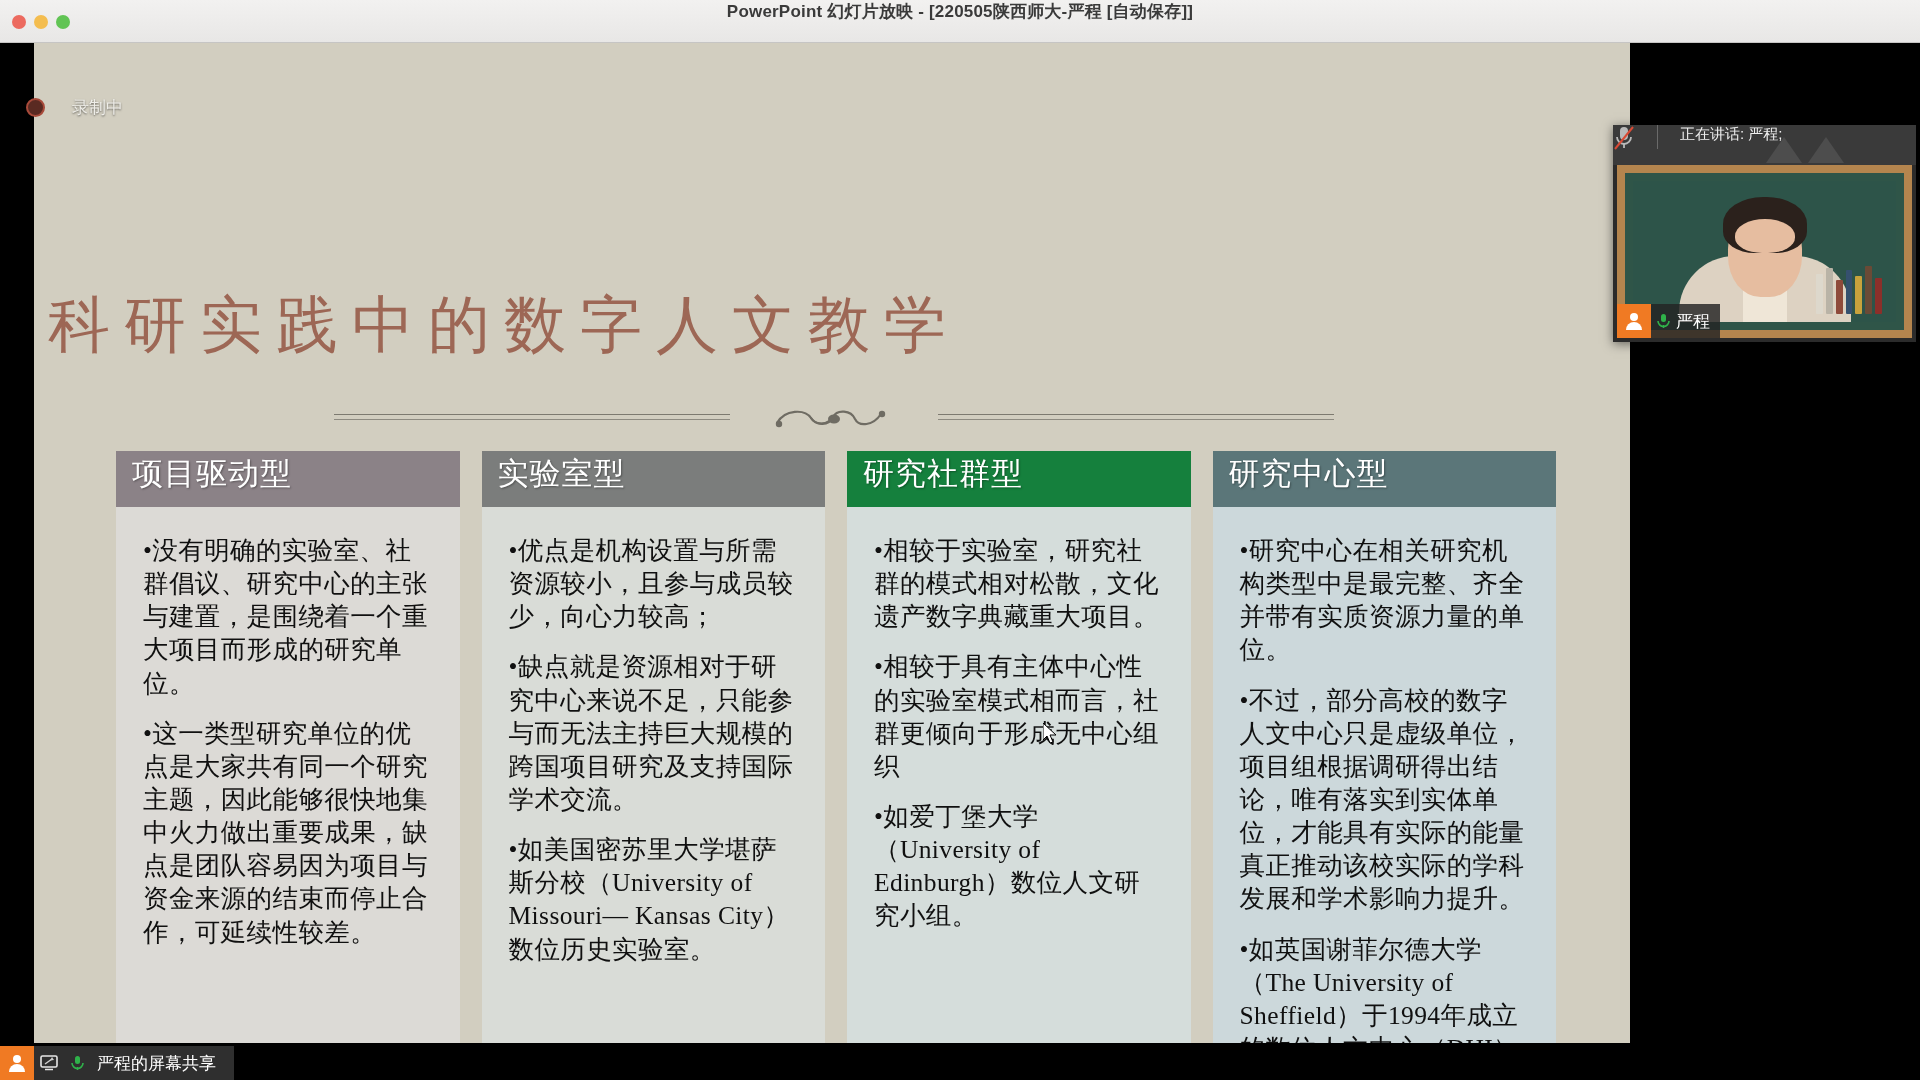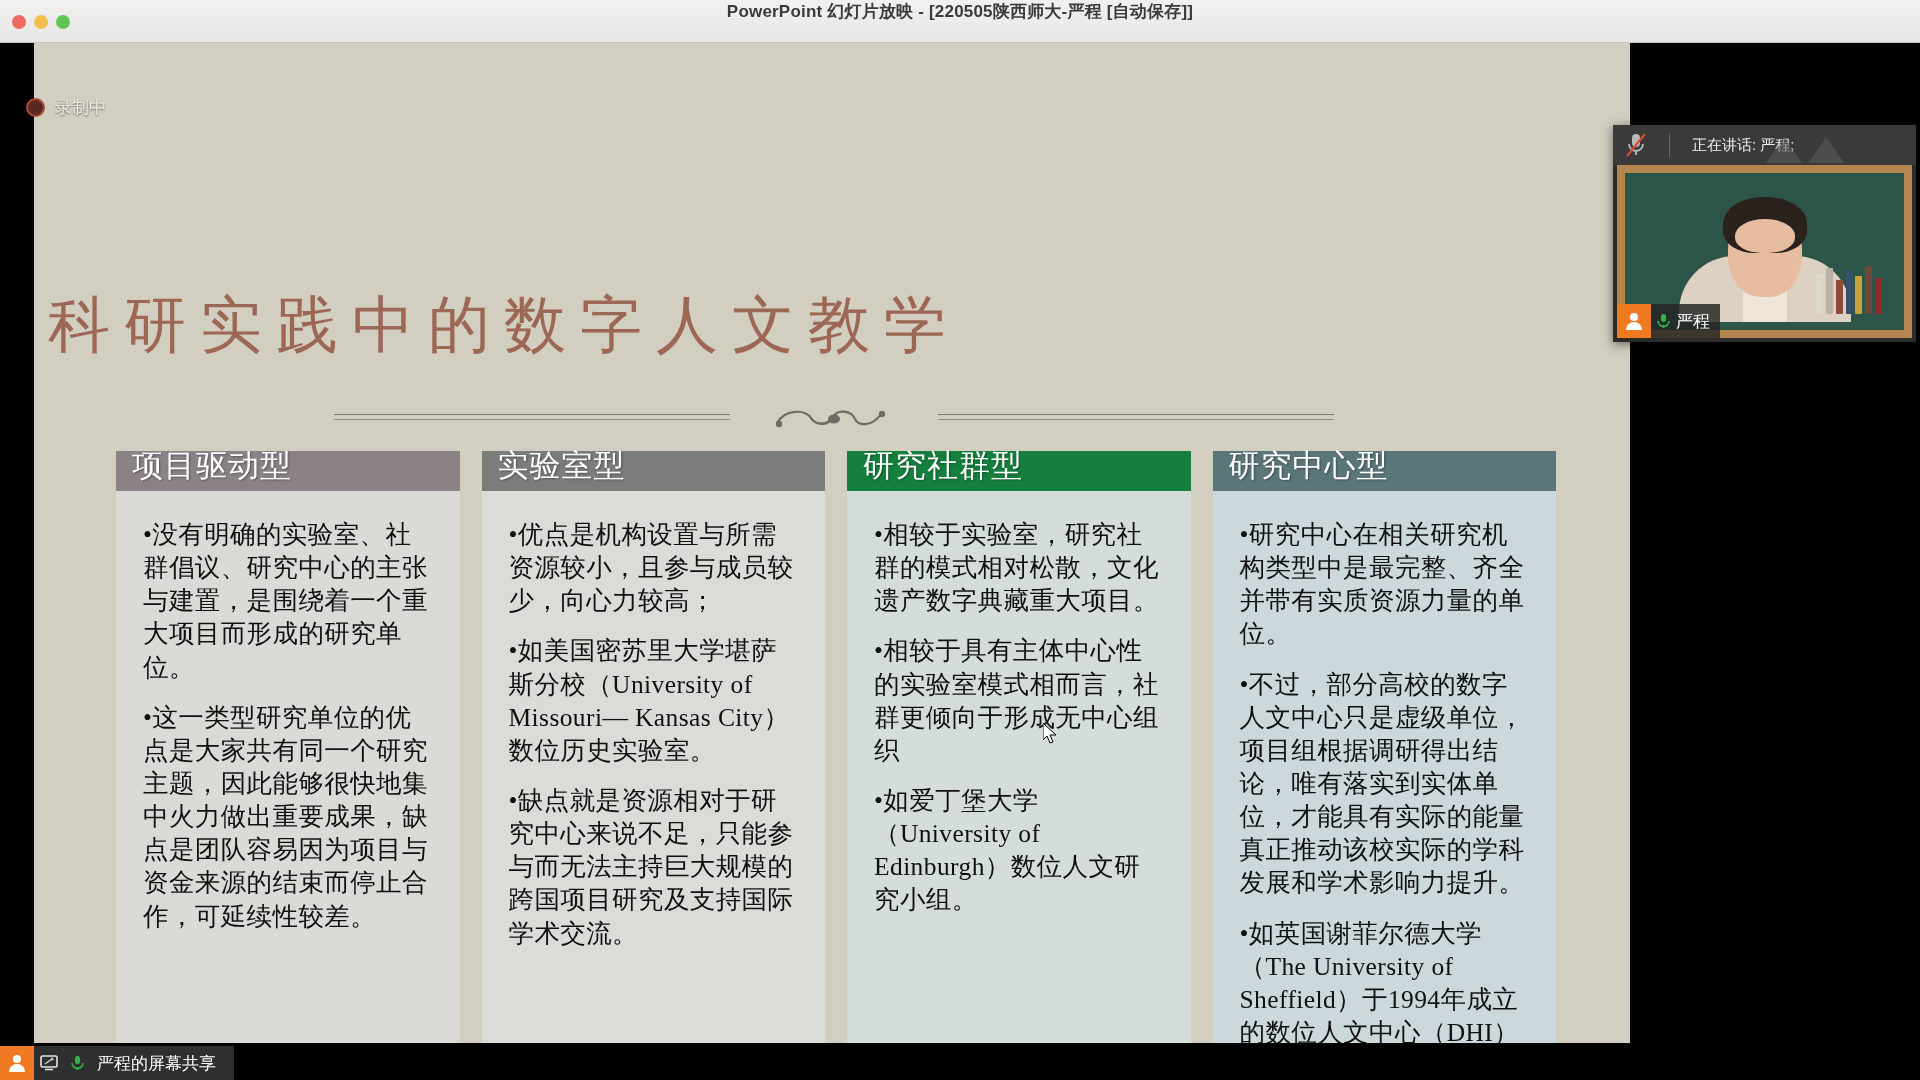--- a/index.html
+++ b/index.html
@@ -48,20 +48,21 @@
     z-index: 30;
   }
   .rec-ring {
     width: 19px; height: 19px; border-radius: 50%;
     border: 2px solid #a84a3a; background: #5a2a22;
   }
   .rec-label {
     font-size: 17px; color: #efeee9;
     font-family: "Liberation Sans","DejaVu Sans",sans-serif;
     text-shadow: 0 1px 2px rgba(0,0,0,.55);
+    margin-left: 17px;
   }
 
   
   .slide-title {
     position: absolute; left: 0; top: 240px; width: 1596px;
     text-align: left;
     font-family: "Liberation Serif","DejaVu Serif",serif;
     font-size: 62px; color: #9d6755;
     letter-spacing: 14px; text-indent: 14px;
     white-space: nowrap;
@@ -81,21 +82,21 @@
   }
 
   
   .cols {
     position: absolute; left: 82px; top: 408px;
     width: 1440px; height: 620px;
     display: flex; gap: 22px;
   }
   .col { width: 354px; display: flex; flex-direction: column; }
   .col-head {
-    height: 40px; display: flex; align-items: center;
+    height: 56px; display: flex; align-items: center;
     padding: 0 0 11px 16px;
     color: #ffffff; font-size: 31px;
     font-family: "Liberation Sans","DejaVu Sans",sans-serif;
     letter-spacing: 1px;
     text-shadow: 1px 1px 2px rgba(0,0,0,.35);
   }
   .col-body {
     flex: 1;
     padding: 10px 8px 10px 10px;
     font-family: "Liberation Serif","DejaVu Serif",serif;
@@ -107,22 +108,22 @@
 
   
   .video-panel {
     position: absolute; left: 1613px; top: 82px;
     width: 303px; height: 217px;
     background: #2b2b2b;
     z-index: 40;
     box-shadow: 0 2px 10px rgba(0,0,0,.5);
   }
   .video-bar {
-    height: 40px; display: flex; align-items: center; gap: 22px;
-    padding-left: 12px; position: relative; overflow: hidden;
+    height: 40px; display: flex; gap: 22px;
+    position: relative; overflow: hidden;
     background: #3a3a3a;
   }
   .mic-muted { width: 22px; height: 26px; position: relative; flex: 0 0 auto; }
   .vbar-sep { width: 1px; height: 24px; background: #6a6a6a; }
   .video-bar-text {
     font-size: 15px; color: #f0f0f0; white-space: nowrap;
     font-family: "Liberation Sans","DejaVu Sans",sans-serif;
   }
   .chevron-deco { position: absolute; right: 54px; top: 4px; width: 112px; height: 34px; opacity: .55; }
 
@@ -240,22 +241,22 @@
           <div class="col-body" style="background:#dcdad6">
               <p>•没有明确的实验室、社群倡议、研究中心的主张与建置，是围绕着一个重大项目而形成的研究单位。</p>
               <p>•这一类型研究单位的优点是大家共有同一个研究主题，因此能够很快地集中火力做出重要成果，缺点是团队容易因为项目与资金来源的结束而停止合作，可延续性较差。</p>
             </div>
         </div>
 
         <div class="col">
           <div class="col-head" style="background:#7b7d7c">实验室型</div>
           <div class="col-body" style="background:#d9dcd7">
               <p>•优点是机构设置与所需资源较小，且参与成员较少，向心力较高；</p>
+              <p>•缺点就是资源相对于研究中心来说不足，只能参与而无法主持巨大规模的跨国项目研究及支持国际学术交流。</p>
               <p>•如美国密苏里大学堪萨斯分校（University of Missouri— Kansas City）数位历史实验室。</p>
-              <p>•缺点就是资源相对于研究中心来说不足，只能参与而无法主持巨大规模的跨国项目研究及支持国际学术交流。</p>
             </div>
         </div>
 
         <div class="col">
           <div class="col-head" style="background:#15803d">研究社群型</div>
           <div class="col-body" style="background:#d5dddb">
               <p>•相较于实验室，研究社群的模式相对松散，文化遗产数字典藏重大项目。</p>
               <p>•相较于具有主体中心性的实验室模式相而言，社群更倾向于形成无中心组织</p>
               <p>•如爱丁堡大学（University of Edinburgh）数位人文研究小组。</p>
             </div>

